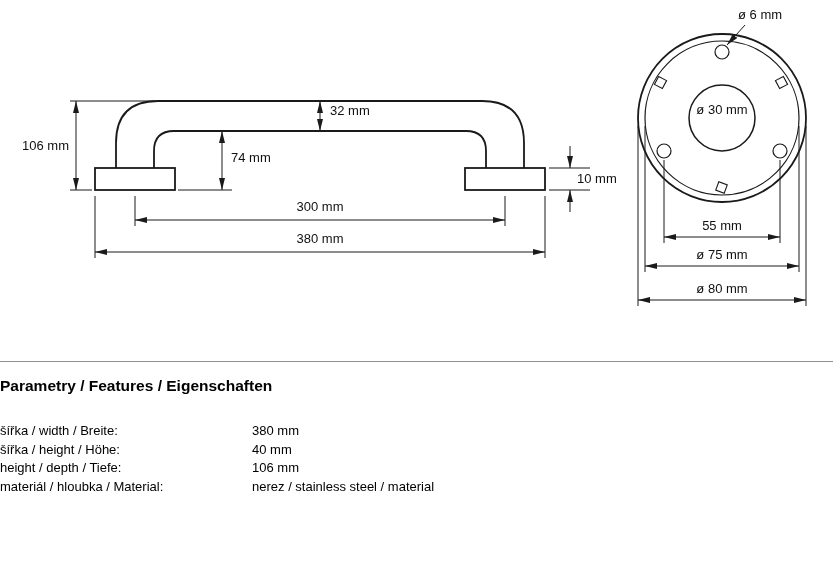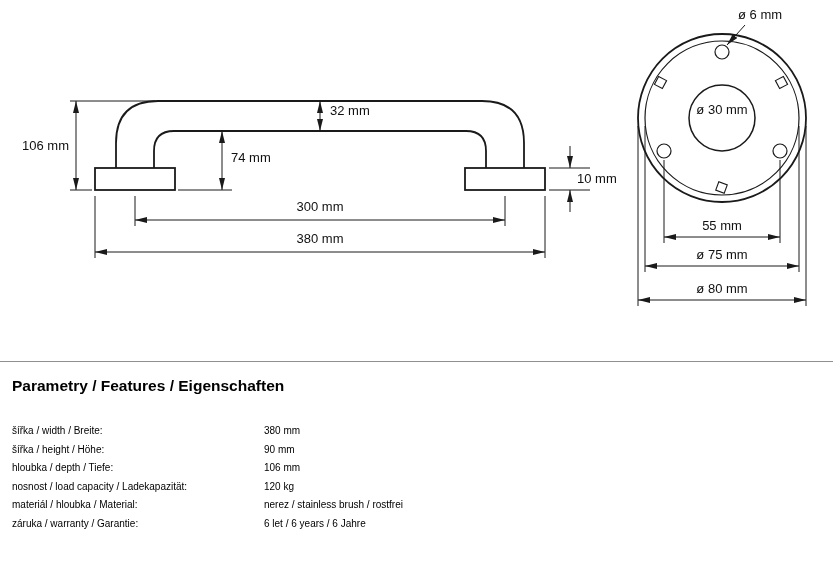--- a/index.html
+++ b/index.html
@@ -1,24 +1,24 @@
 <!DOCTYPE html>
 <html><head>
 <meta charset="utf-8">
 <style>
   html,body{margin:0;padding:0;background:#fff;}
   .page{position:relative;width:833px;height:575px;background:#fff;font-family:"Liberation Sans",sans-serif;overflow:hidden;color:#000;}
   svg.drawings{position:absolute;left:0;top:0;display:block;}
   svg text{font-family:"Liberation Sans",sans-serif;font-size:13px;fill:#111;stroke:none;}
   svg text.mid{text-anchor:middle;}
   .divider{position:absolute;left:0;top:361px;width:833px;height:1px;background:#909090;}
-  .specs{position:absolute;left:12px;top:377px;width:817px;}
+  .specs{position:absolute;left:0;top:377px;width:817px;}
   .specs h2{margin:0 0 27px 0;font-size:15.5px;font-weight:700;color:#000;}
   table.spec-table{border-collapse:collapse;}
-  table.spec-table td{font-size:10px;line-height:18.5px;color:#000;padding:0;vertical-align:top;white-space:nowrap;}
+  table.spec-table td{font-size:13px;line-height:18.5px;color:#000;padding:0;vertical-align:top;white-space:nowrap;}
   td.spec-label{width:252px;}
 </style>
 </head>
 <body>
 
 <div class="page">
 
   <svg class="drawings" width="833" height="360" viewBox="0 0 833 360">
     <defs>
       <marker id="arr" markerWidth="13" markerHeight="7" refX="12" refY="3" orient="auto-start-reverse" markerUnits="userSpaceOnUse">
@@ -104,35 +104,27 @@
   <div class="specs">
     <h2>Parametry / Features / Eigenschaften</h2>
     <table class="spec-table">
       <tbody>
         <tr>
             <td class="spec-label">šířka / width / Breite:</td>
             <td class="spec-value">380 mm</td>
           </tr>
         <tr>
             <td class="spec-label">šířka / height / Höhe:</td>
-            <td class="spec-value">90 mm</td>
+            <td class="spec-value">40 mm</td>
           </tr>
         <tr>
-            <td class="spec-label">hloubka / depth / Tiefe:</td>
+            <td class="spec-label">height / depth / Tiefe:</td>
             <td class="spec-value">106 mm</td>
           </tr>
         <tr>
-            <td class="spec-label">nosnost / load capacity / Ladekapazität:</td>
-            <td class="spec-value">120 kg</td>
-          </tr>
-        <tr>
             <td class="spec-label">materiál / hloubka / Material:</td>
-            <td class="spec-value">nerez / stainless brush / rostfrei</td>
-          </tr>
-        <tr>
-            <td class="spec-label">záruka / warranty / Garantie:</td>
-            <td class="spec-value">6 let / 6 years / 6 Jahre</td>
+            <td class="spec-value">nerez / stainless steel / material</td>
           </tr>
       </tbody>
     </table>
   </div>
 
 </div>
 
 </body></html>

